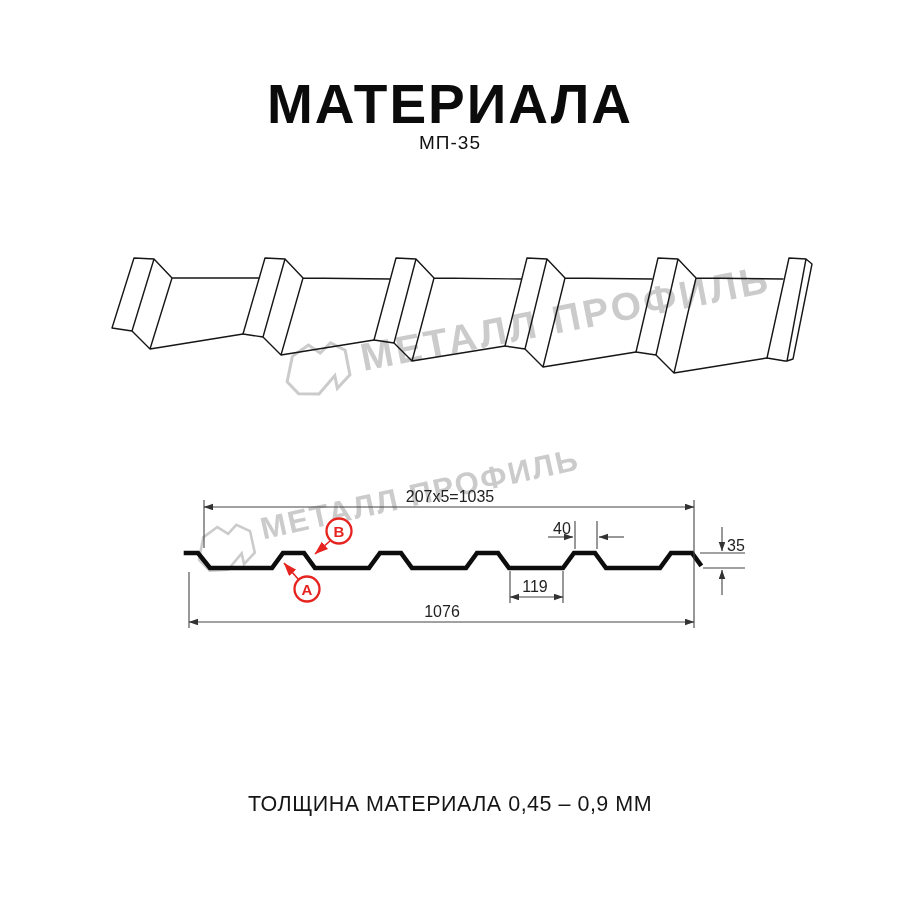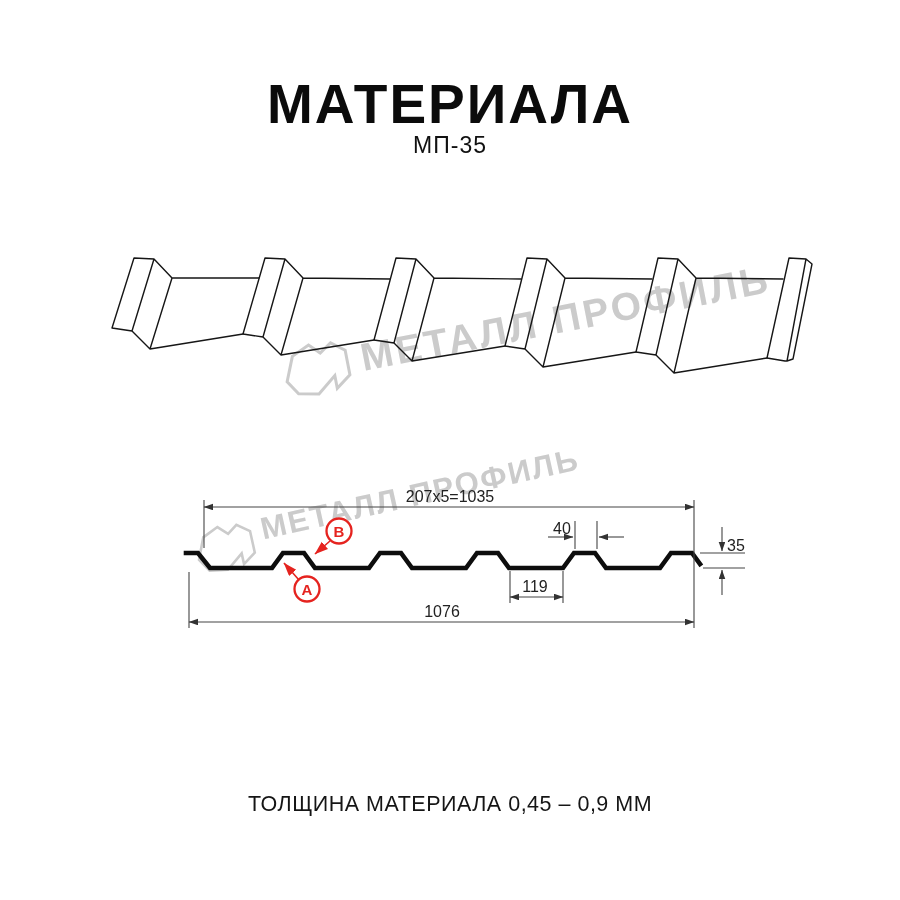--- a/index.html
+++ b/index.html
@@ -1,20 +1,20 @@
 <!DOCTYPE html>
 <html><head>
 <meta charset="utf-8">
 <style>
   html,body{margin:0;padding:0;background:#fff;}
   body{width:900px;height:900px;position:relative;font-family:"Liberation Sans",sans-serif;overflow:hidden;}
   .title{position:absolute;left:0;top:72px;width:900px;text-align:center;
          font-size:55px;font-weight:700;letter-spacing:2px;color:#0b0b0b;}
   .subtitle{position:absolute;left:0;top:132px;width:900px;text-align:center;
-         font-size:23px;font-weight:500;letter-spacing:1px;color:#111;}
+         font-size:19px;font-weight:500;letter-spacing:1px;color:#111;}
   .footer-note{position:absolute;left:0;top:792px;width:900px;text-align:center;
          font-size:21.5px;font-weight:500;letter-spacing:0.5px;color:#151515;}
   svg{position:absolute;left:0;top:0;}
   .wm-text{font-weight:700;fill:#cbcbcb;}
   .dim-text{font-size:16px;fill:#222;}
   .callout-letter{font-size:15px;font-weight:700;fill:#e5231f;text-anchor:middle;}
 </style>
 </head>
 <body>
 

